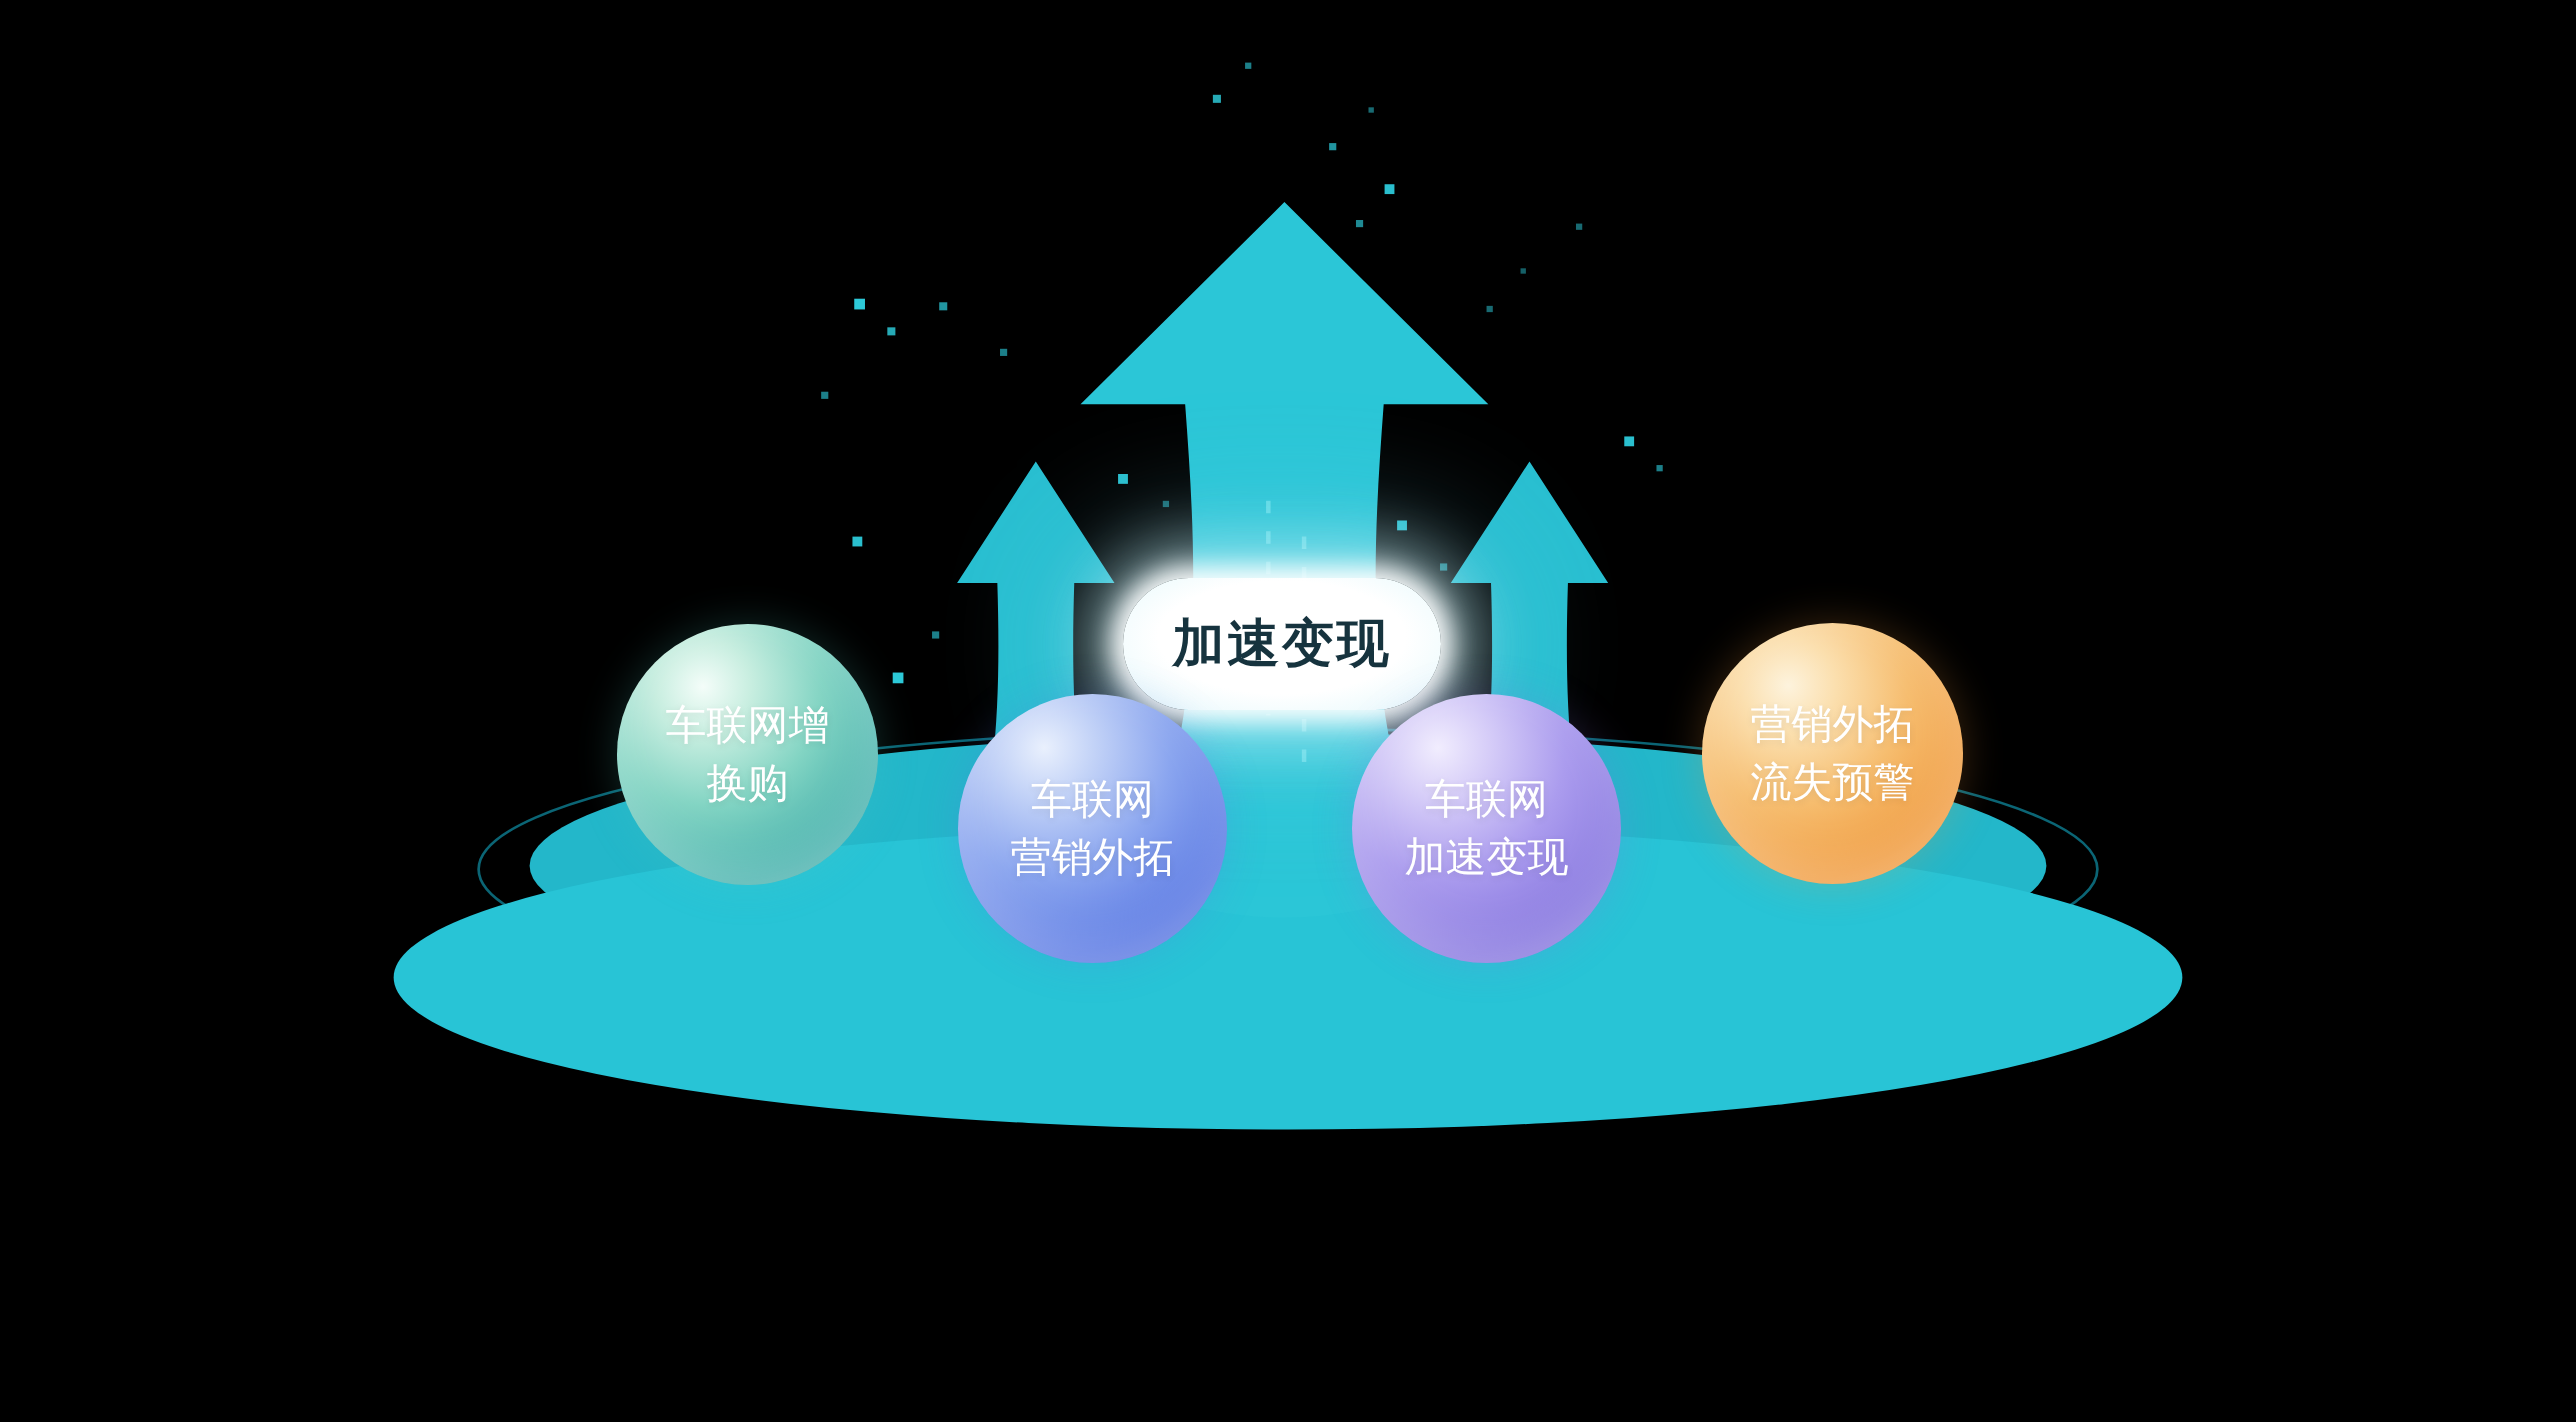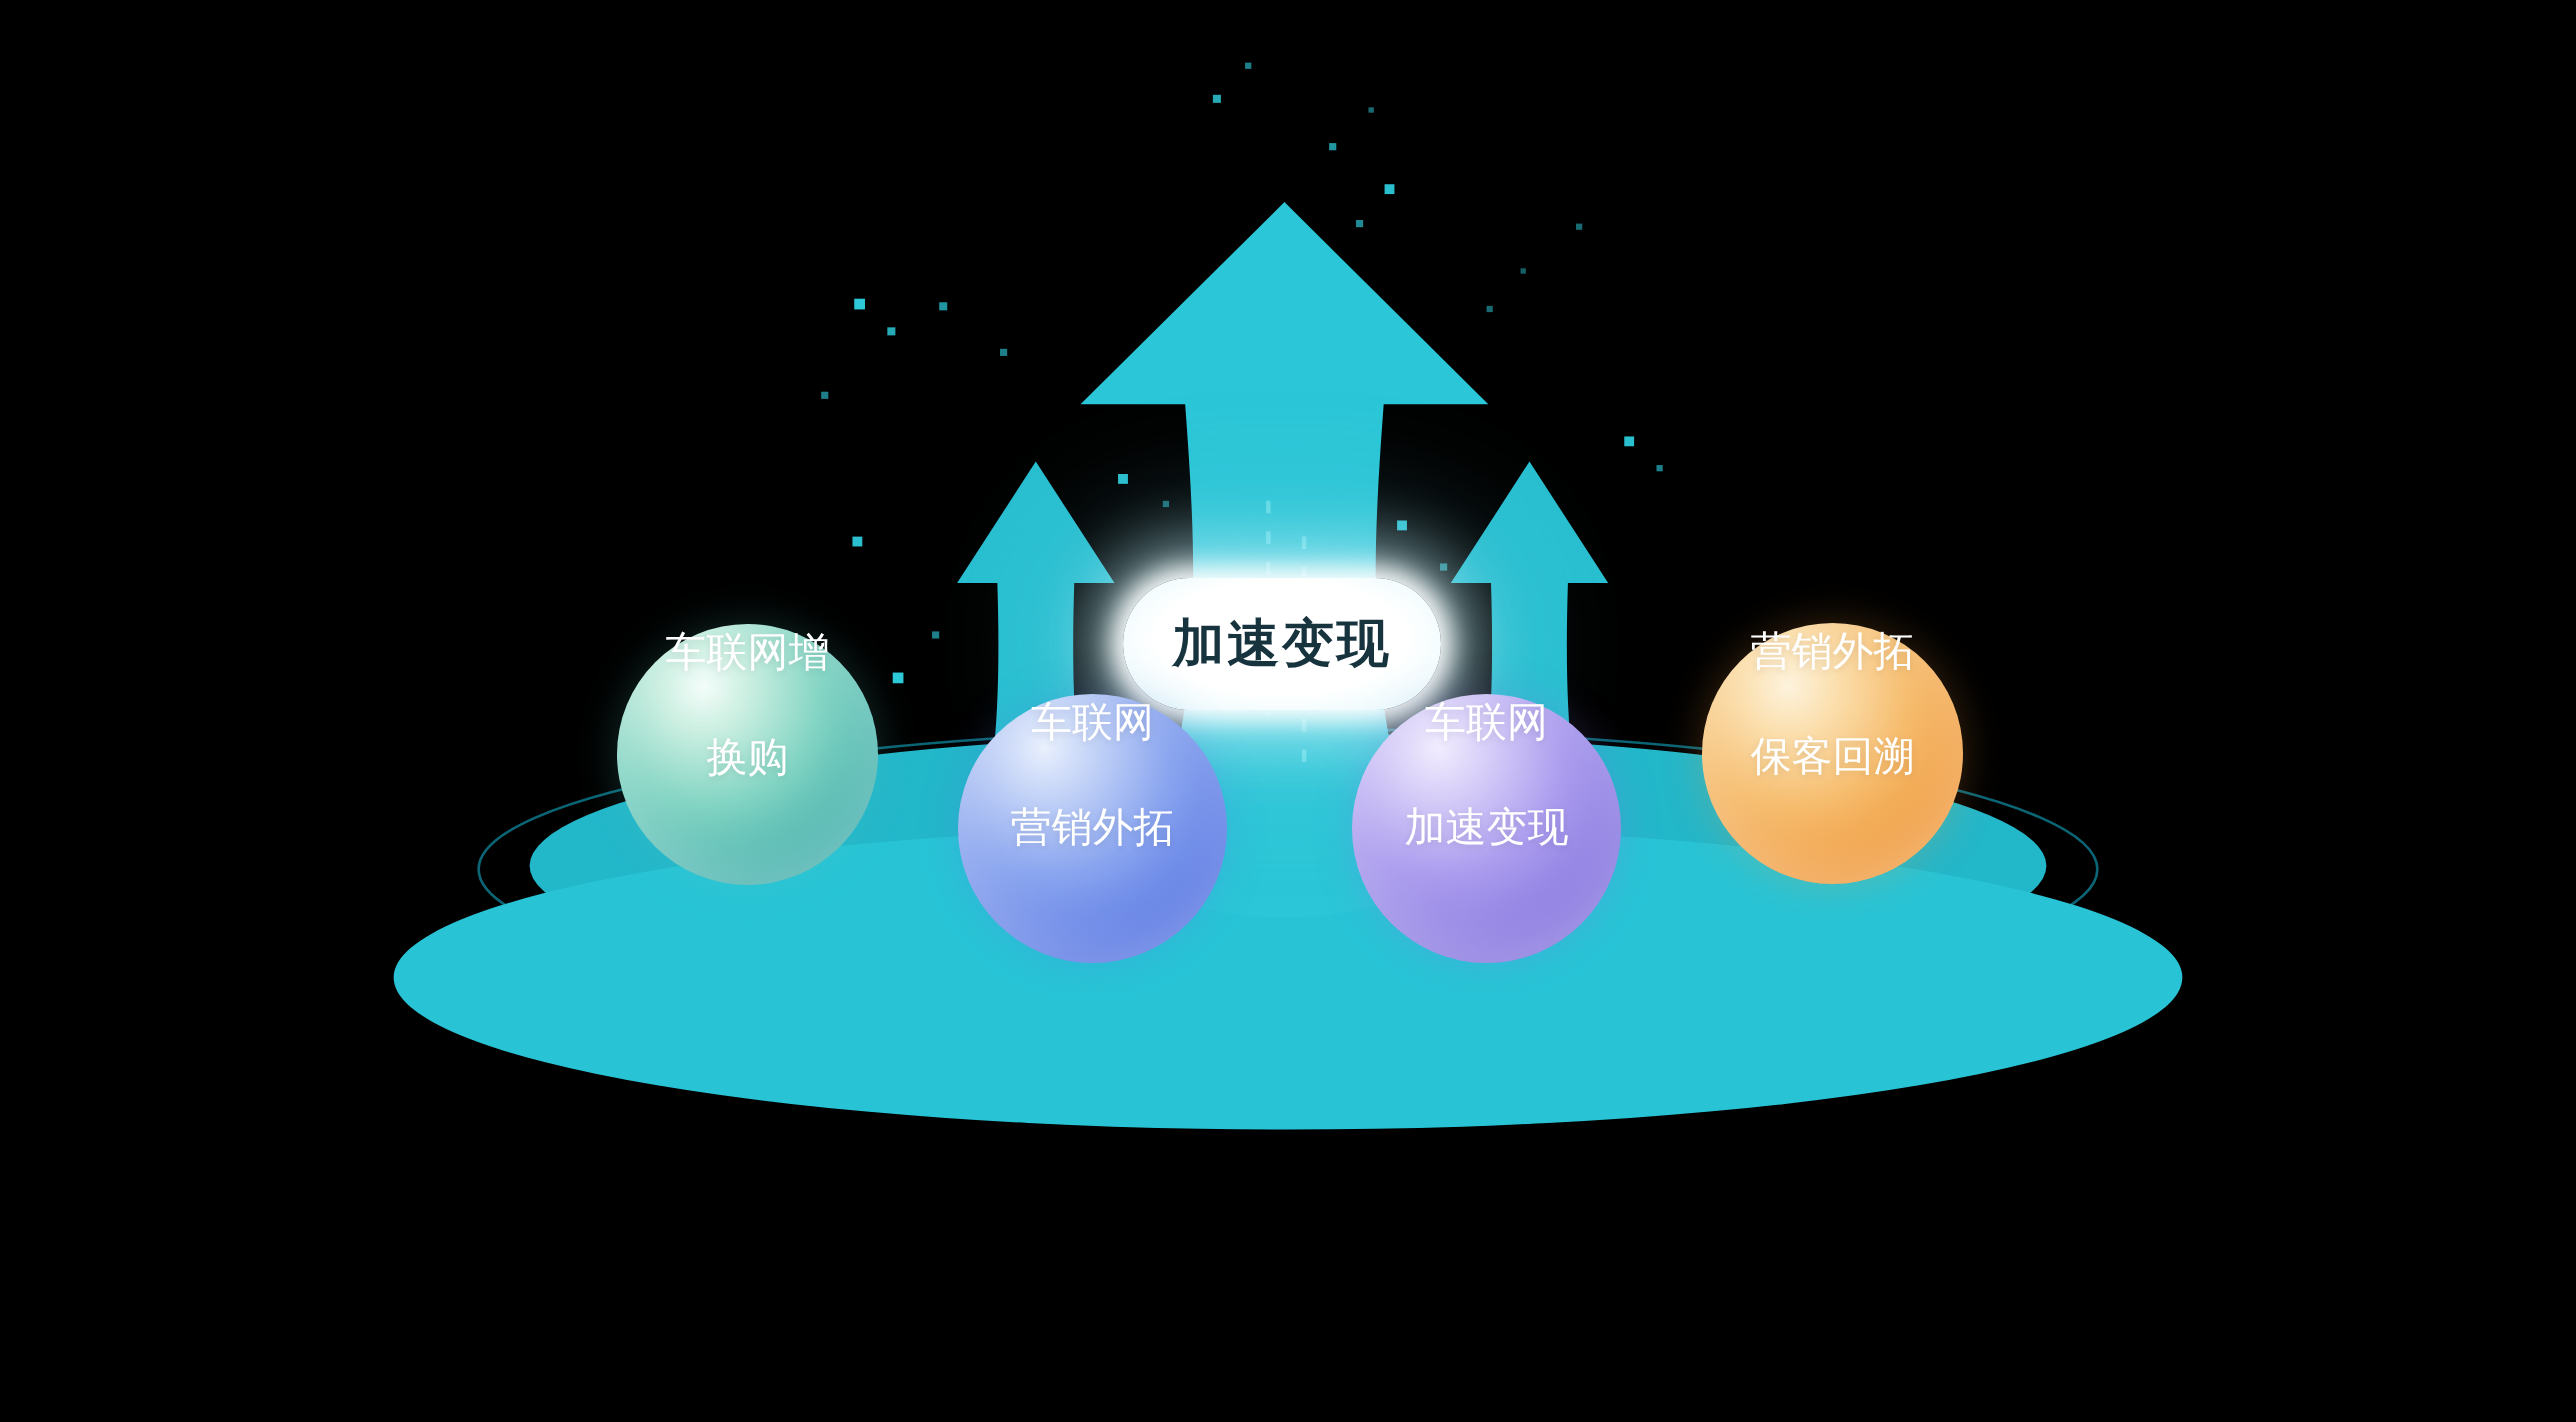--- a/index.html
+++ b/index.html
@@ -36,25 +36,24 @@
     color: #16333e;
     letter-spacing: 2.7px;
     white-space: nowrap;
   }
 
   
   .sphere {
     position: absolute;
     border-radius: 50%;
     display: flex; flex-direction: column;
-    align-items: center; justify-content: flex-start;
+    align-items: center; justify-content: center;
     text-align: center;
     color: #ffffff;
     z-index: 4;
-    gap: 48px;
   }
   .sphere .ln {
     font-size: 41px;
     font-weight: 500;
     line-height: 1.40;
     white-space: nowrap;
     text-shadow: 0 1.8px 7.2px rgba(0,0,0,0.10);
   }
   .sphere-1 {
     left: 617px; top: 624px; width: 261px; height: 261px;
@@ -156,17 +155,17 @@
     <div class="ln">营销外拓</div>
   </div>
 
   <div class="sphere sphere-3">
     <div class="ln">车联网</div>
     <div class="ln">加速变现</div>
   </div>
 
   <div class="sphere sphere-4">
     <div class="ln">营销外拓</div>
-    <div class="ln">保客回溯</div>
+    <div class="ln">流失预警</div>
   </div>
 
 </div>
 
 
 </body></html>

